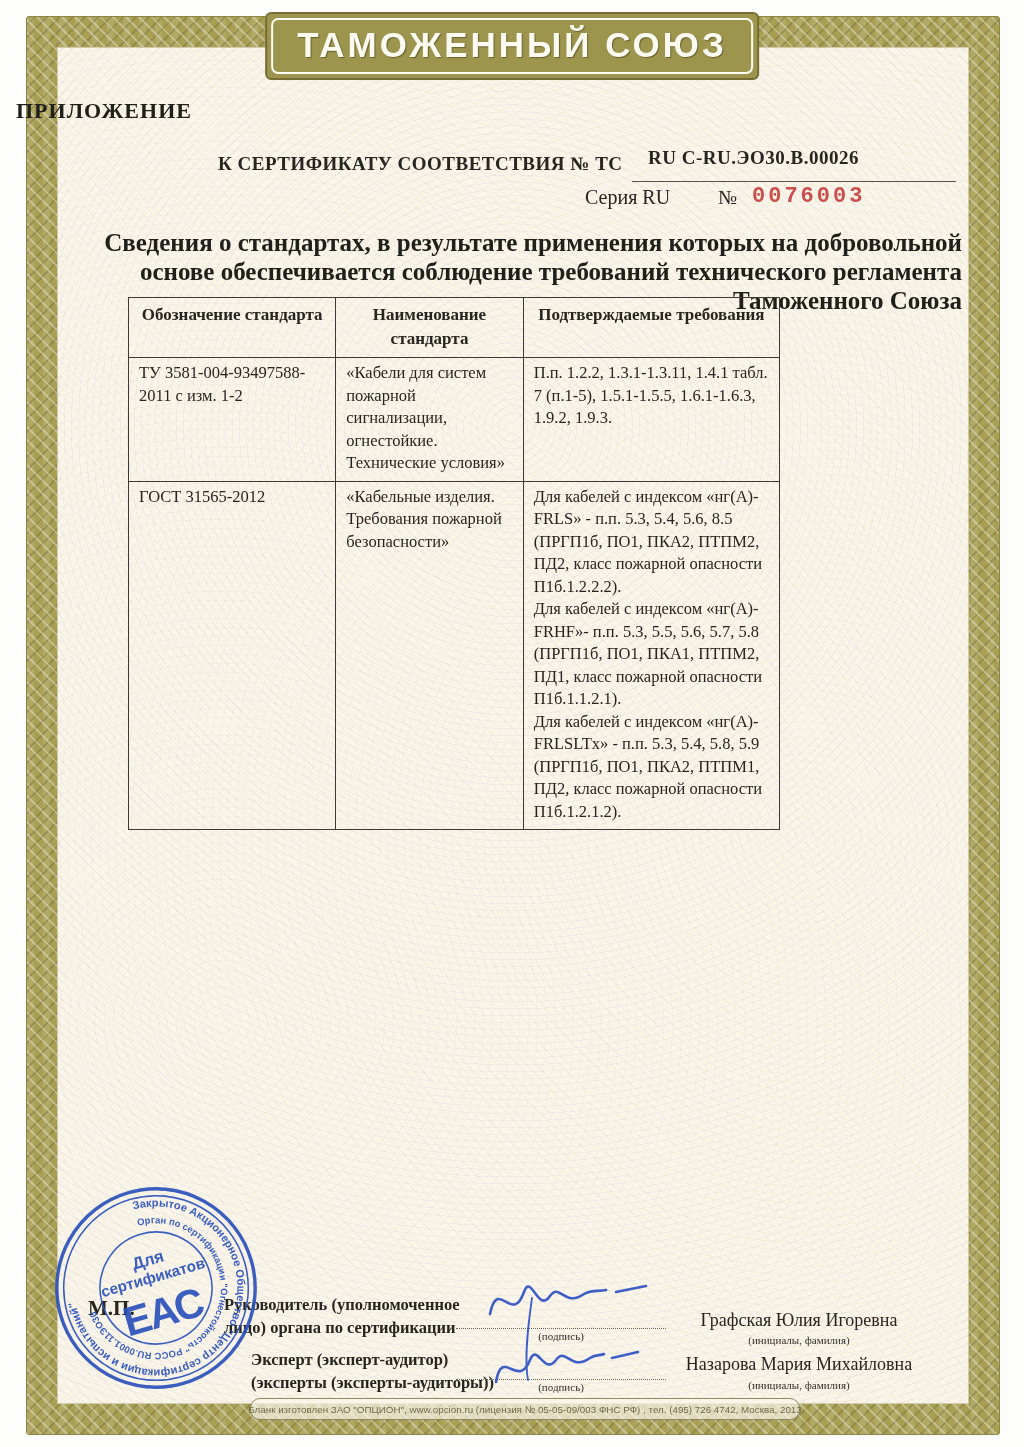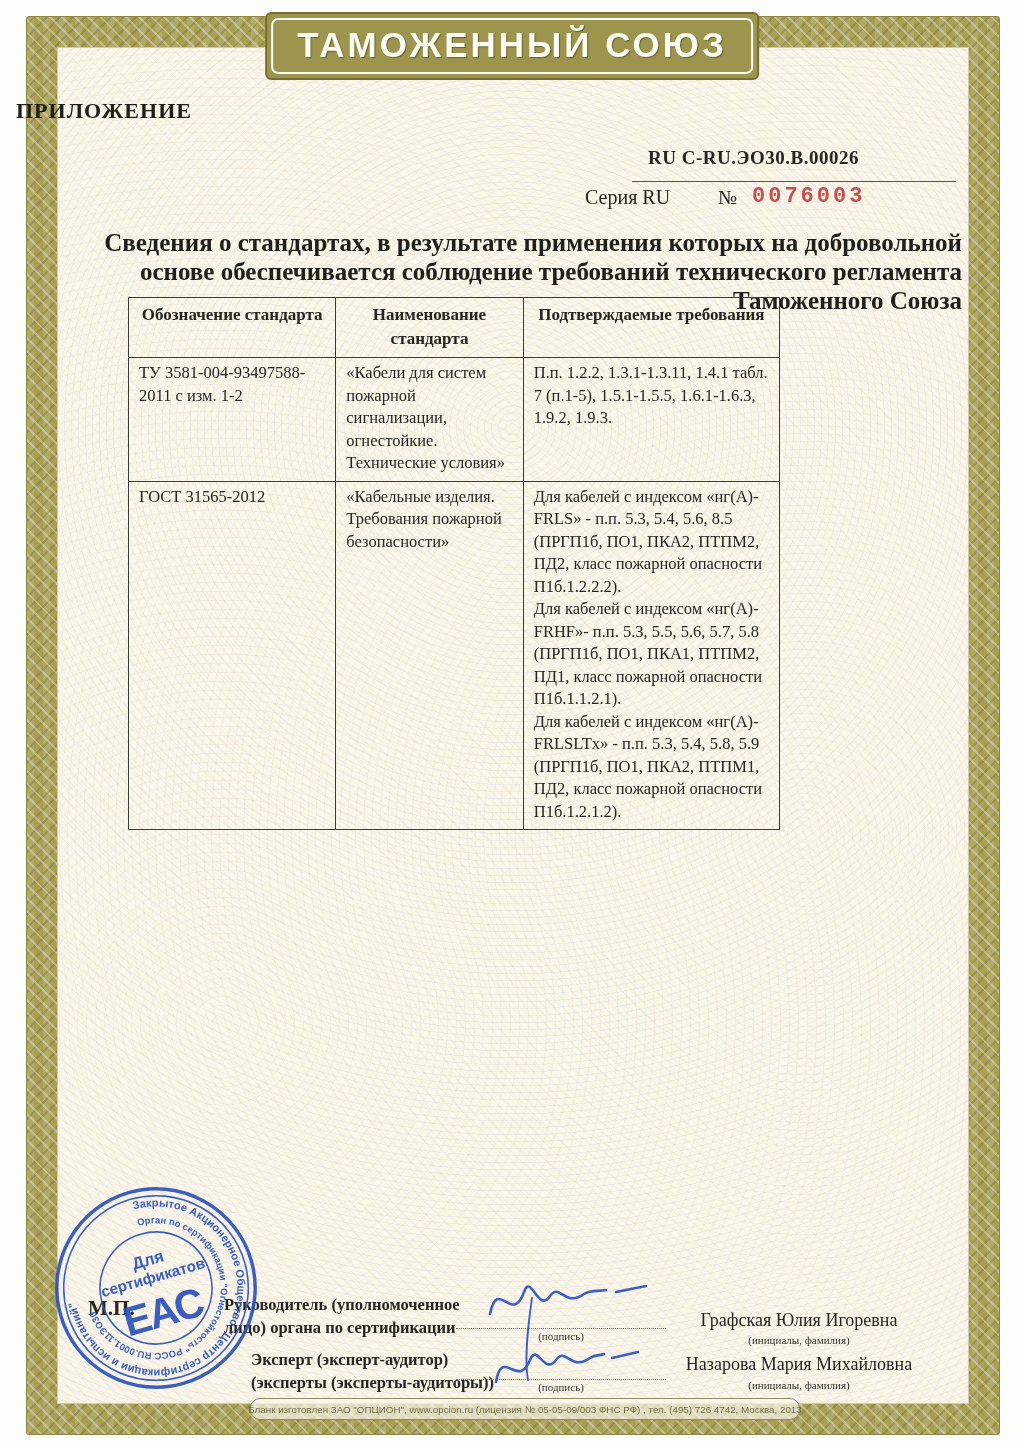--- a/index.html
+++ b/index.html
@@ -92,20 +92,21 @@
 <div class="page">
 
   <div class="band"></div>
   <div class="inner"></div>
 
   <div class="banner">
     <div class="banner-inner">ТАМОЖЕННЫЙ СОЮЗ</div>
   </div>
 
   <div class="doc-title">ПРИЛОЖЕНИЕ</div>
+  <div class="cert-line-label">К СЕРТИФИКАТУ СООТВЕТСТВИЯ  № ТС</div>
   <div class="cert-number">RU C-RU.ЭО30.В.00026</div>
   <div class="cert-underline"></div>
   <div class="series-label">Серия RU</div>
   <div class="series-no-sign">№</div>
   <div class="series-number">0076003</div>
 
   <div class="intro">Сведения о стандартах, в результате применения которых на добровольной основе обеспечивается соблюдение требований технического регламента Таможенного Союза</div>
 
   <table class="standards">
     <thead>

